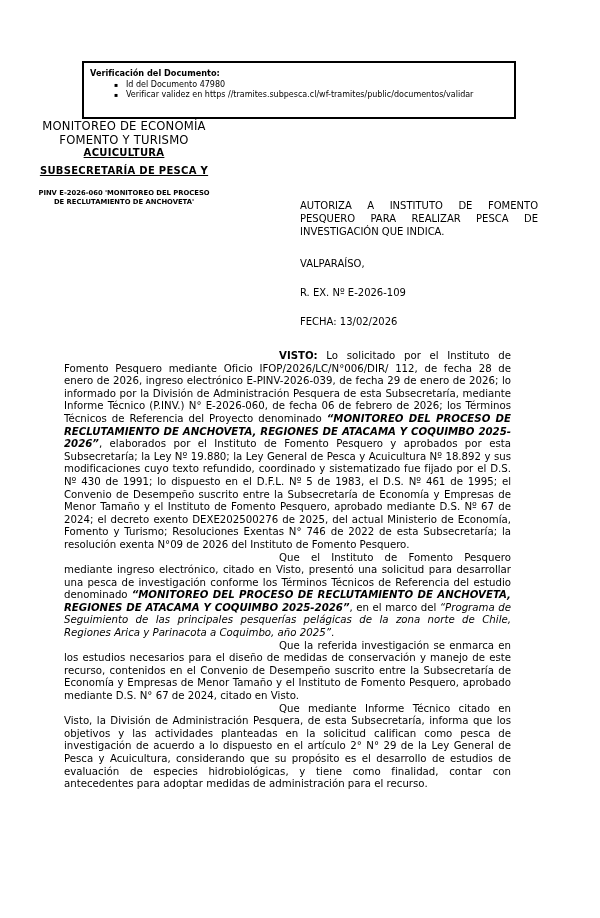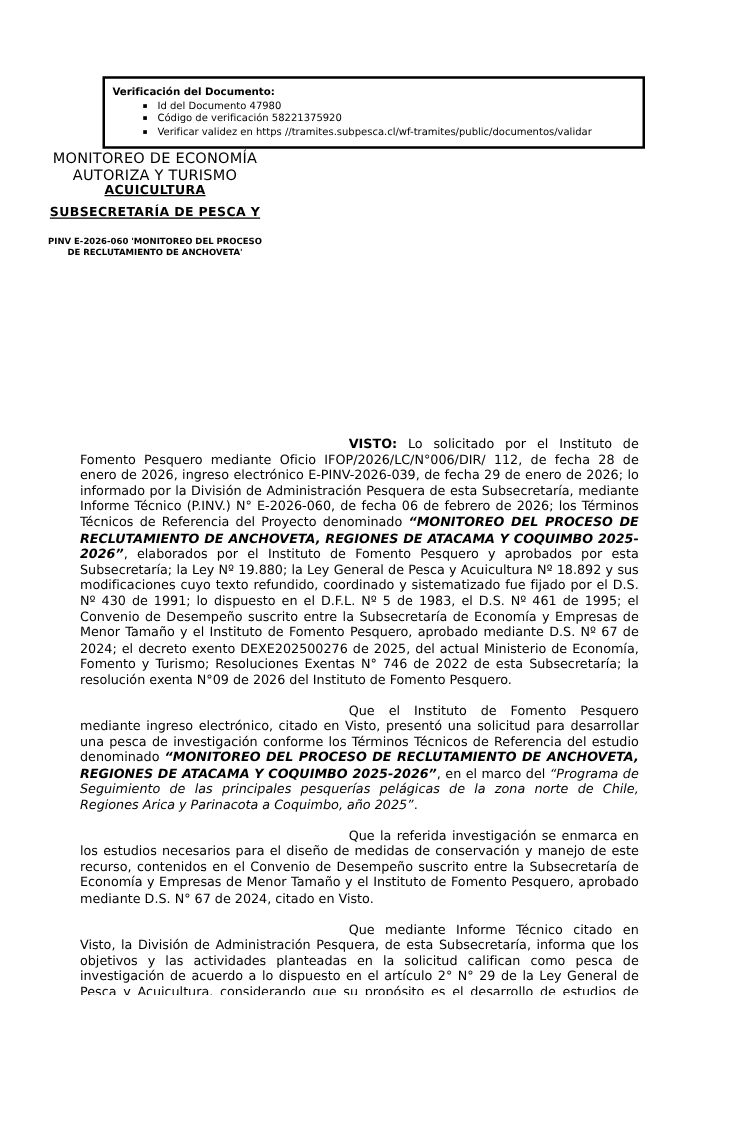--- a/index.html
+++ b/index.html
@@ -30,21 +30,21 @@
   .res-subject{text-align:justify;}
   .res-city{margin-top:19px;}
   .res-number{margin-top:16px;}
   .res-date{margin-top:16px;}
   
   .doc-body{
     position:absolute;left:64px;top:350px;width:447px;
     font-size:10.2px;line-height:12.6px;text-align:justify;
   }
   .doc-body p{margin:0;text-indent:215px;}
-  .doc-body p + p{margin-top:12px;}
+  .doc-body p + p{}
   .considerando-heading{
     font-weight:bold;letter-spacing:3px;
     margin:11px 0 11px 182px;
   }
   .b{font-weight:bold;}
   .i{font-style:italic;}
   
   .page-number{position:absolute;left:463px;top:852px;font-size:8.4px;font-weight:bold;}
 </style>
 </head>
@@ -54,37 +54,39 @@
 
   <div class="verification-box">
     <div class="vb-title">Verificación del Documento:</div>
     <ul class="vb-list">
       <li class="vb-item">
         <span class="vb-bullet">▪</span>
         <span>Id del Documento  47980</span>
       </li>
       <li class="vb-item">
         <span class="vb-bullet">▪</span>
-        <span>Código de verificación  58221375920</span>
-      </li>
-      <li class="vb-item">
-        <span class="vb-bullet">▪</span>
         <span>Verificar validez en https //tramites.subpesca.cl/wf-tramites/public/documentos/validar</span>
       </li>
     </ul>
   </div>
 
   <div class="letterhead">
     <div class="ministry">MONITOREO DE ECONOMÍA</div>
-    <div class="ministry">AUTORIZA Y TURISMO</div>
+    <div class="ministry">FOMENTO Y TURISMO</div>
     <div class="department" style="margin-top:0;">ACUICULTURA</div>
     <div class="department">SUBSECRETARÍA DE PESCA Y</div>
     <div class="project-ref">PINV E-2026-060 'MONITOREO DEL PROCESO DE RECLUTAMIENTO DE ANCHOVETA'</div>
   </div>
 
+  <div class="res-header">
+    <div class="res-subject">AUTORIZA A INSTITUTO DE FOMENTO PESQUERO PARA REALIZAR PESCA DE INVESTIGACIÓN QUE INDICA.</div>
+    <div class="res-city">VALPARAÍSO,</div>
+    <div class="res-number">R. EX. Nº E-2026-109</div>
+    <div class="res-date">FECHA: 13/02/2026</div>
+  </div>
 
   <div class="doc-body">
     <p><span class="b">VISTO:</span><span> Lo solicitado por el Instituto de Fomento Pesquero mediante Oficio IFOP/2026/LC/N°006/DIR/ 112, de fecha 28 de enero de 2026, ingreso electrónico E-PINV-2026-039, de fecha 29 de enero de 2026; lo informado por la División de Administración Pesquera de esta Subsecretaría, mediante Informe Técnico (P.INV.) N° E-2026-060, de fecha 06 de febrero de 2026; los Términos Técnicos de Referencia del Proyecto denominado </span><span class="b i">“MONITOREO DEL PROCESO DE RECLUTAMIENTO DE ANCHOVETA, REGIONES DE ATACAMA Y COQUIMBO 2025-2026”</span><span>, elaborados por el Instituto de Fomento Pesquero y aprobados por esta Subsecretaría; la Ley Nº 19.880; la Ley General de Pesca y Acuicultura Nº 18.892 y sus modificaciones cuyo texto refundido, coordinado y sistematizado fue fijado por el D.S. Nº 430 de 1991; lo dispuesto en el D.F.L. Nº 5 de 1983, el D.S. Nº 461 de 1995; el Convenio de Desempeño suscrito entre la Subsecretaría de Economía y Empresas de Menor Tamaño y el Instituto de Fomento Pesquero, aprobado mediante D.S. Nº 67 de 2024; el decreto exento DEXE202500276 de 2025, del actual Ministerio de Economía, Fomento y Turismo; Resoluciones Exentas N° 746 de 2022 de esta Subsecretaría; la resolución exenta N°09 de 2026 del Instituto de Fomento Pesquero.</span></p>
     <p><span>Que el Instituto de Fomento Pesquero mediante ingreso electrónico, citado en Visto, presentó una solicitud para desarrollar una pesca de investigación conforme los Términos Técnicos de Referencia del estudio denominado </span><span class="b i">“MONITOREO DEL PROCESO DE RECLUTAMIENTO DE ANCHOVETA, REGIONES DE ATACAMA Y COQUIMBO 2025-2026”</span><span>, en el marco del </span><span class="i">“Programa de Seguimiento de las principales pesquerías pelágicas de la zona norte de Chile, Regiones Arica y Parinacota a Coquimbo, año 2025”</span><span>.</span></p>
     <p><span>Que la referida investigación se enmarca en los estudios necesarios para el diseño de medidas de conservación y manejo de este recurso, contenidos en el Convenio de Desempeño suscrito entre la Subsecretaría de Economía y Empresas de Menor Tamaño y el Instituto de Fomento Pesquero, aprobado mediante D.S. N° 67 de 2024, citado en Visto.</span></p>
     <p><span>Que mediante Informe Técnico citado en Visto, la División de Administración Pesquera, de esta Subsecretaría, informa que los objetivos y las actividades planteadas en la solicitud califican como pesca de investigación de acuerdo a lo dispuesto en el artículo 2° N° 29 de la Ley General de Pesca y Acuicultura, considerando que su propósito es el desarrollo de estudios de evaluación de especies hidrobiológicas, y tiene como finalidad, contar con antecedentes para adoptar medidas de administración para el recurso.</span></p>
   </div>
 
   <div class="page-number">Página 1 de 5</div>
 

